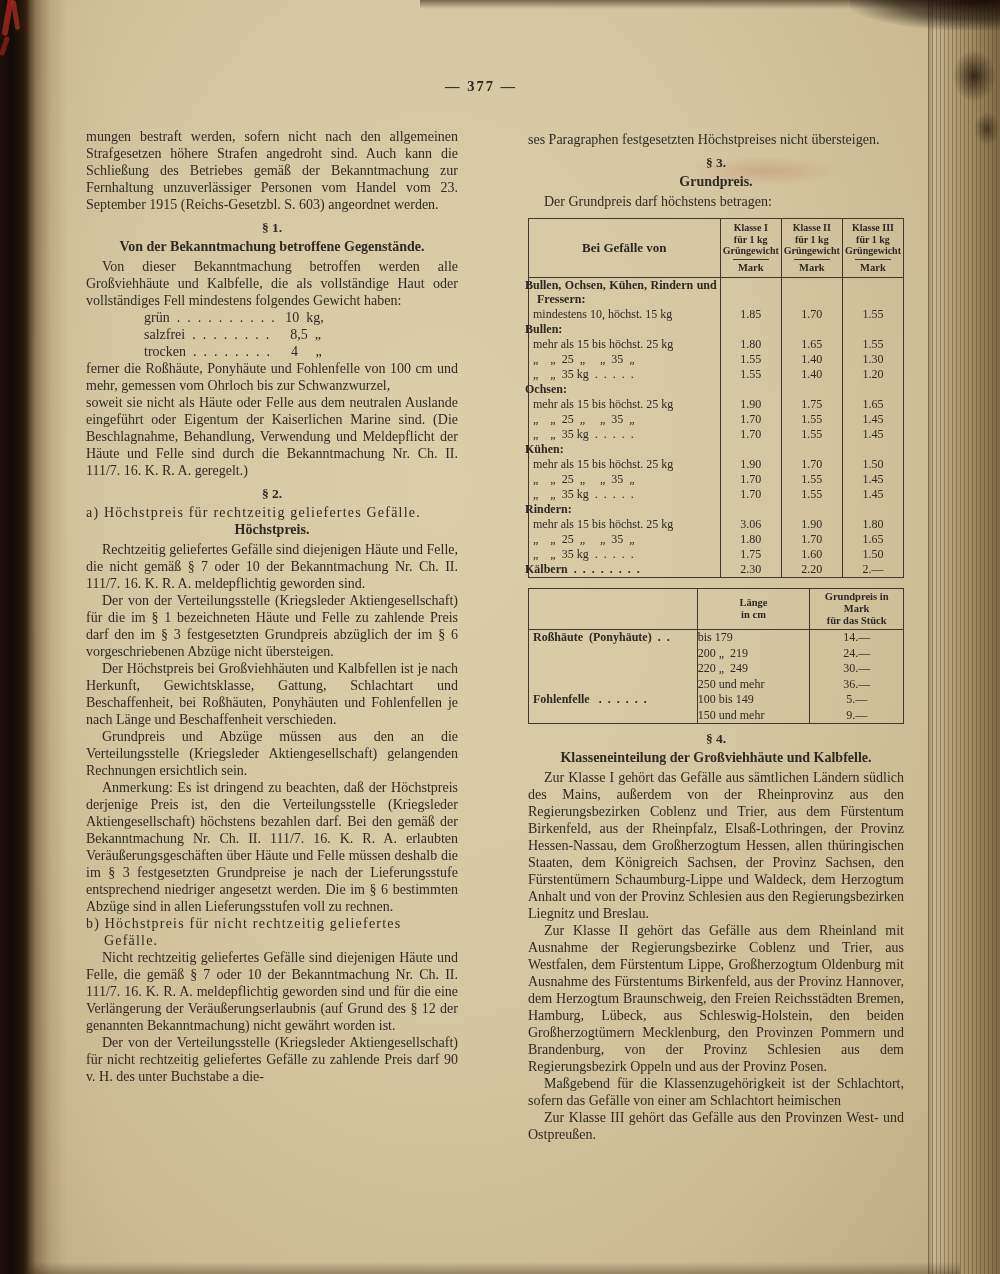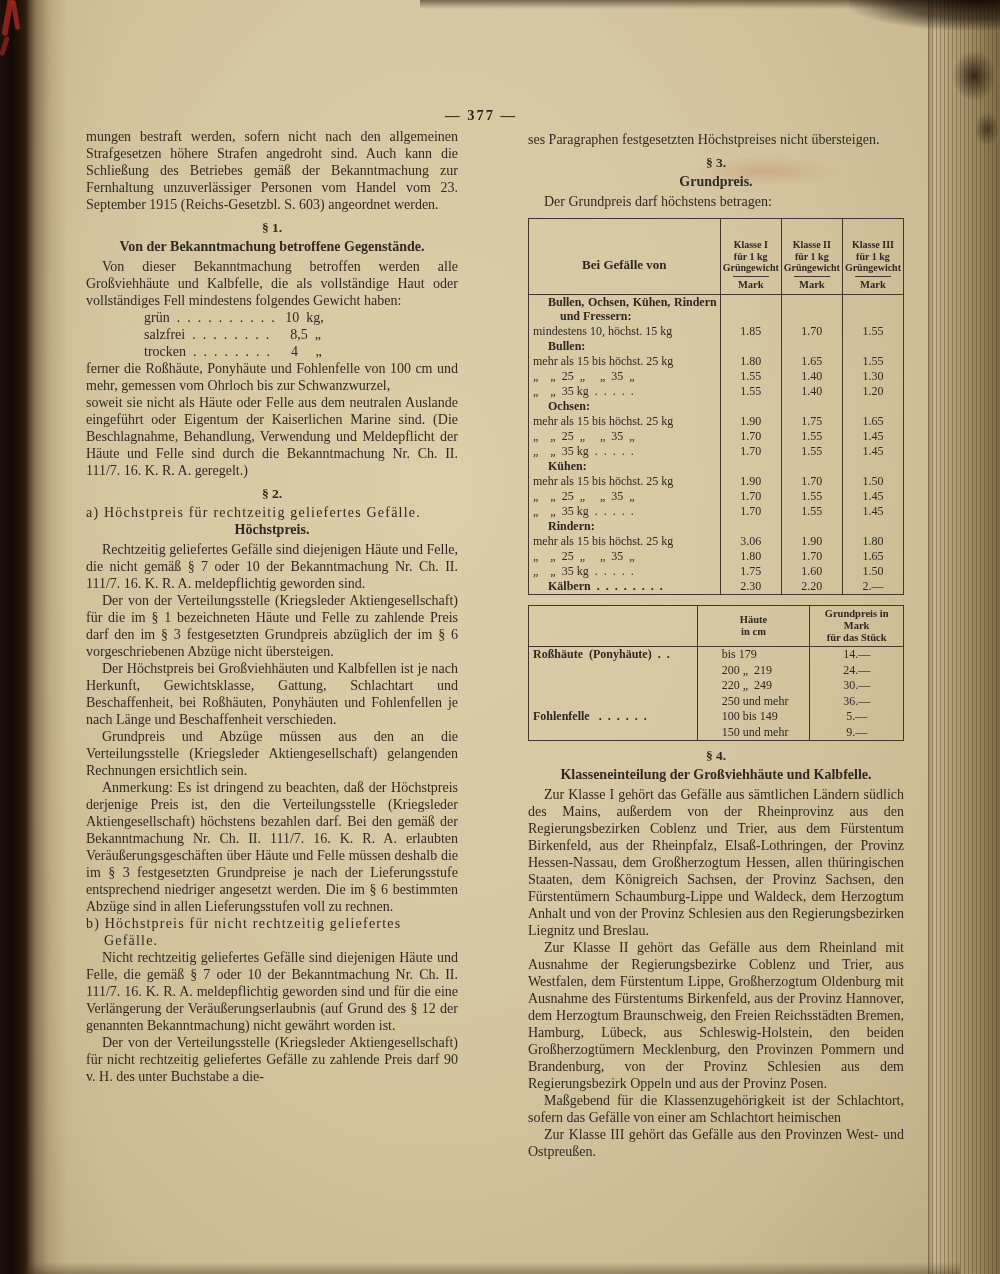--- a/index.html
+++ b/index.html
@@ -41,61 +41,61 @@
   .bottom-shadow { position:absolute; left:28px; right:40px; bottom:0; height:12px; z-index:3; pointer-events:none;
     background:linear-gradient(0deg, rgba(60,40,20,0.38), rgba(0,0,0,0)); }
 
   .red-mark { position:absolute; z-index:4; border-radius:3px; pointer-events:none; }
   .rm1 { left:5px;  top:-6px; width:6px; height:42px; background:rgba(158,38,28,0.85); transform:rotate(10deg); }
   .rm2 { left:13px; top:0;    width:5px; height:30px; background:rgba(170,45,32,0.75); transform:rotate(-9deg); }
   .rm3 { left:2px;  top:36px; width:5px; height:20px; background:rgba(150,35,26,0.7);  transform:rotate(18deg); }
   .red-smudge { position:absolute; left:690px; top:156px; width:150px; height:30px; z-index:3; pointer-events:none;
     background:radial-gradient(ellipse, rgba(185,70,55,0.20) 0%, rgba(0,0,0,0) 70%); }
 
-  .page-number { position:absolute; left:86px; top:107px; width:790px; z-index:5;
+  .page-number { position:absolute; left:86px; top:78px; width:790px; z-index:5;
     text-align:center; font-weight:bold; font-size:14.5px; letter-spacing:2px; color:#2c251e; }
 
   .col { position:absolute; z-index:5; color:#312a22; font-size:14px; line-height:17px; text-align:justify; }
   .col-left  { left:86px;  top:128px; width:372px; }
   .col-right { left:528px; top:131px; width:376px; }
 
   .blk { text-align:justify; }
   .blk.cont { text-indent:0; }
   .blk.p { text-indent:16px; }
   .blk.list { margin-left:58px; white-space:pre; text-align:left; }
   .blk.center { text-align:center; font-weight:bold; font-size:13.5px; margin:6px 0 2px; text-indent:0; }
   .blk.title { text-align:center; font-weight:bold; margin:0 0 3px; text-indent:0; }
   .blk.hang { padding-left:18px; text-indent:-18px; text-align:left; }
   .blk.spaced { letter-spacing:1.2px; }
 
   table { border-collapse:collapse; width:100%; color:#2e2822; }
   .t1 { margin-top:8px; font-size:12px; line-height:14px; border:1.5px solid #40382c; }
   .t1 th, .t1 td { vertical-align:top; }
-  .t1 thead th { border-bottom:1.2px solid #40382c; font-weight:bold; padding:20px 2px 2px;margin-left:16px; }
+  .t1 thead th { border-bottom:1.2px solid #40382c; font-weight:bold; padding:3px 2px 2px;margin-left:16px; }
   .t1 th + th, .t1 td + td { border-left:1px solid #40382c; }
   .t1 .lblh { width:55%; vertical-align:middle; text-align:center; font-size:13px; }
   .t1 .clsh { width:15%; text-align:center; }
   .cls-top { font-size:10px; line-height:11.5px; white-space:pre-line; }
   .cls-rule { width:64%; margin:2px auto 1px; border-top:1px solid #40382c; height:0; }
   .cls-unit { font-size:10.5px; }
   .t1 tbody td { padding:0.5px 3px; }
   .t1 td.lbl { white-space:pre-wrap; padding-left:4px; }
   .t1 td.val { text-align:center; }
-  .t1 tr.group td.lbl { font-weight:bold; padding-left:31px; text-indent:-12px; }
+  .t1 tr.group td.lbl { font-weight:bold; padding-left:8px; text-indent:-12px; }
 
   .t2 { margin-top:10px; margin-bottom:4px; font-size:12px; line-height:14.5px; border:1.5px solid #40382c; }
   .t2 thead th { border-bottom:1.2px solid #40382c; font-weight:bold; font-size:10.5px; line-height:12px;
     white-space:pre-line; text-align:center; padding:2px; }
   .t2 th + th, .t2 td + td { border-left:1px solid #40382c; }
   .t2 .lblh2 { width:45%; }
   .t2 .lenh { width:30%; }
   .t2 .prh { width:25%; }
   .t2 tbody td { padding:0.5px 3px; }
   .t2 td.lbl { font-weight:bold; white-space:pre-wrap; padding-left:4px; }
-  .t2 td.len { text-align:left; padding-left:24px; white-space:pre; }
+  .t2 td.len { text-align:left; padding-left:0; white-space:pre; }
   .t2 td.pr { text-align:center; }
 </style>
 </head>
 <body>
 
 <div class="scan">
   <div class="paper"></div>
   <div class="stack"></div>
   <div class="binding"></div>
   <div class="top-shadow"></div>
@@ -326,21 +326,21 @@
             <td class="val">2.20</td>
             <td class="val">2.—</td>
           </tr>
         </tbody>
     </table>
 
     <table class="t2">
       <thead>
         <tr>
           <th class="lblh2"></th>
-          <th class="lenh">Häute
+          <th class="lenh">Länge
 in cm</th>
           <th class="prh">Grundpreis in Mark
 für das Stück</th>
         </tr>
       </thead>
       <tbody>
 
           <tr>
             <td class="lbl">Roßhäute  (Ponyhäute)  .  .</td>
             <td class="len">bis 179</td>

